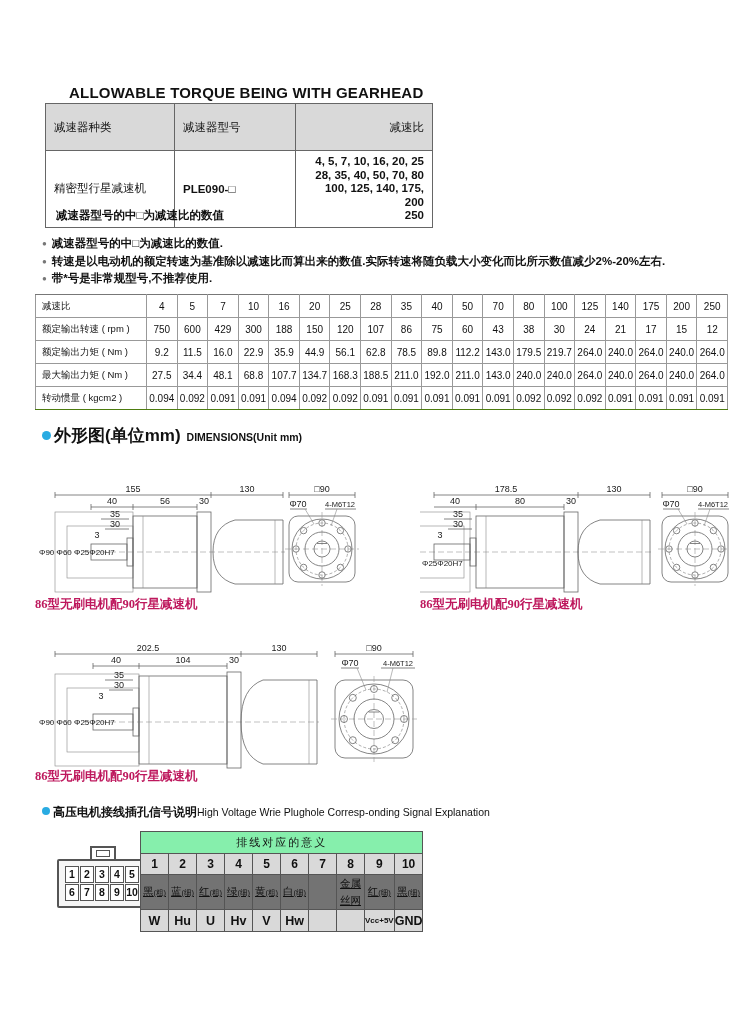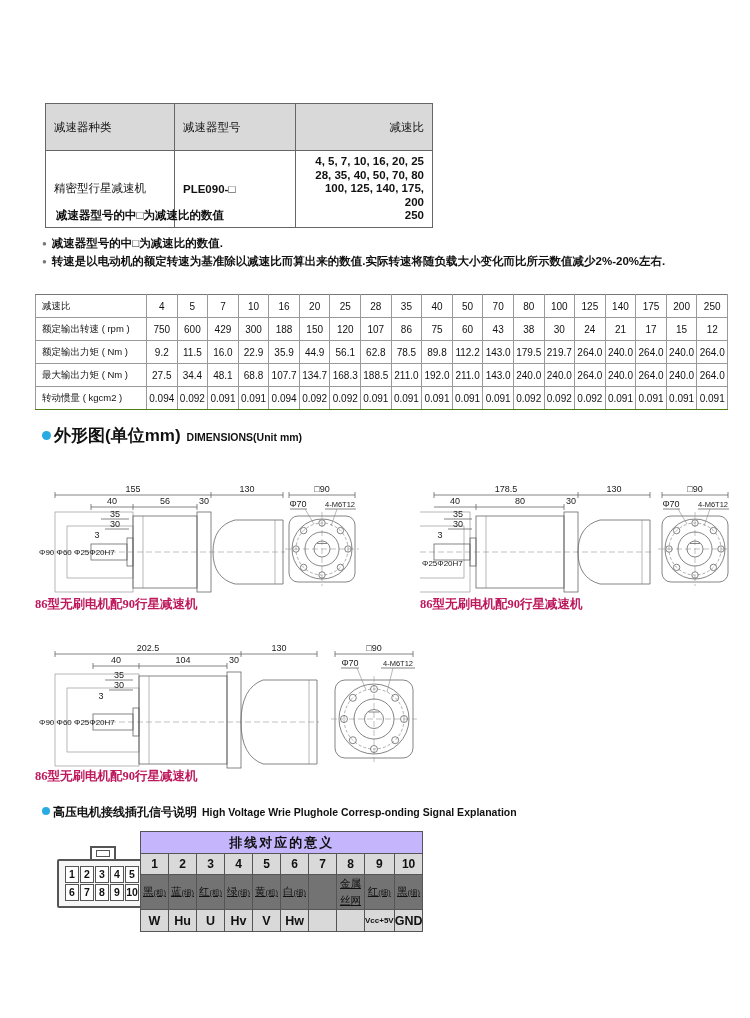--- a/index.html
+++ b/index.html
@@ -55,44 +55,45 @@
   .dtxt{font-size:9px;fill:#222;text-anchor:middle;font-family:"Liberation Sans",sans-serif;}
   .dtxt-s{font-size:8px;fill:#222;text-anchor:start;font-family:"Liberation Sans",sans-serif;}
   .dtxt-t{font-size:7.5px;fill:#222;text-anchor:middle;font-family:"Liberation Sans",sans-serif;}
   .drawing-caption{position:absolute;text-align:left;font-family:"Liberation Serif",serif;
                    font-weight:bold;font-size:12.5px;color:#be185d;}
 
   
   .wire-header{position:absolute;left:42px;top:804px;display:flex;align-items:baseline;}
   .wire-header .dot{width:8px;height:8px;}
   .wire-zh{font-size:12px;font-weight:bold;}
-  .wire-en{font-size:10.5px;font-weight:bold;margin-left:5px;}
+  .wire-en{font-size:10.5px;font-weight:normal;}
 
   .connector{position:absolute;left:57px;top:846px;width:92px;}
   .conn-tab{width:26px;height:13px;border:2px solid #555;border-bottom:none;margin:0 auto;box-sizing:border-box;background:#fff;}
   .conn-tab-inner{width:14px;height:7px;border:1.5px solid #555;margin:2px auto 0;box-sizing:border-box;}
   .conn-body{width:90px;border:2px solid #555;border-radius:2px;background:#f6f6f6;box-sizing:border-box;padding:4px 2px;}
   .conn-row{display:flex;justify-content:center;gap:1px;margin:1px 0;}
   .conn-cell{width:14px;height:17px;border:1.5px solid #555;background:#fff;box-sizing:border-box;
              font-size:10.5px;font-weight:bold;text-align:center;line-height:14px;}
 
   .wiring-table{position:absolute;left:140px;top:831px;border-collapse:collapse;table-layout:fixed;}
   .wiring-table td{border:1px solid #555;text-align:center;padding:0;}
-  .wt-title{background:#c4b5fd;font-weight:bold;font-size:13px;height:21px;letter-spacing:2px;}
+  .wt-title{background:#86efac;font-weight:normal;font-size:11px;height:21px;letter-spacing:2px;}
   .wt-pin{background:#d9d9d9;font-weight:bold;font-size:12px;height:20px;width:27px;}
   .wt-color{background:#737373;font-size:10.5px;height:34px;word-break:break-all;line-height:17px;padding:0 1px;text-decoration:underline;}
   .wt-color small{font-size:7.5px;}
   .wt-signal{background:#d9d9d9;font-weight:bold;font-size:12.5px;height:21px;}
   .wt-signal.small{font-size:8px;letter-spacing:0;}
 </style>
 </head>
 <body>
 
 <div class="page">
 
+  <div class="title-en">ALLOWABLE TORQUE BEING WITH GEARHEAD</div>
 
   <table class="gh-table">
     <tbody>
         <tr>
       <td class="hd c1">减速器种类</td>
       <td class="hd c2">减速器型号</td>
       <td class="hd c3 right">减速比</td>
     </tr>
     <tr class="body-row">
       <td>精密型行星减速机</td>
@@ -104,20 +105,21 @@
             <div>250</div>
           </td>
     </tr>
   </tbody>
     </table>
   <div class="gh-footnote">减速器型号的中□为减速比的数值</div>
 
   <div class="notes">
       <div class="note">减速器型号的中□为减速比的数值.</div>
       <div class="note">转速是以电动机的额定转速为基准除以减速比而算出来的数值.实际转速将随负载大小变化而比所示数值减少2%-20%左右.</div>
+      <div class="note">带*号是非常规型号,不推荐使用.</div>
     </div>
 
   <table class="spec-table">
     <tbody>
         <tr>
           <td class="lbl">减速比</td>
           <td>4</td>
           <td>5</td>
           <td>7</td>
           <td>10</td>

